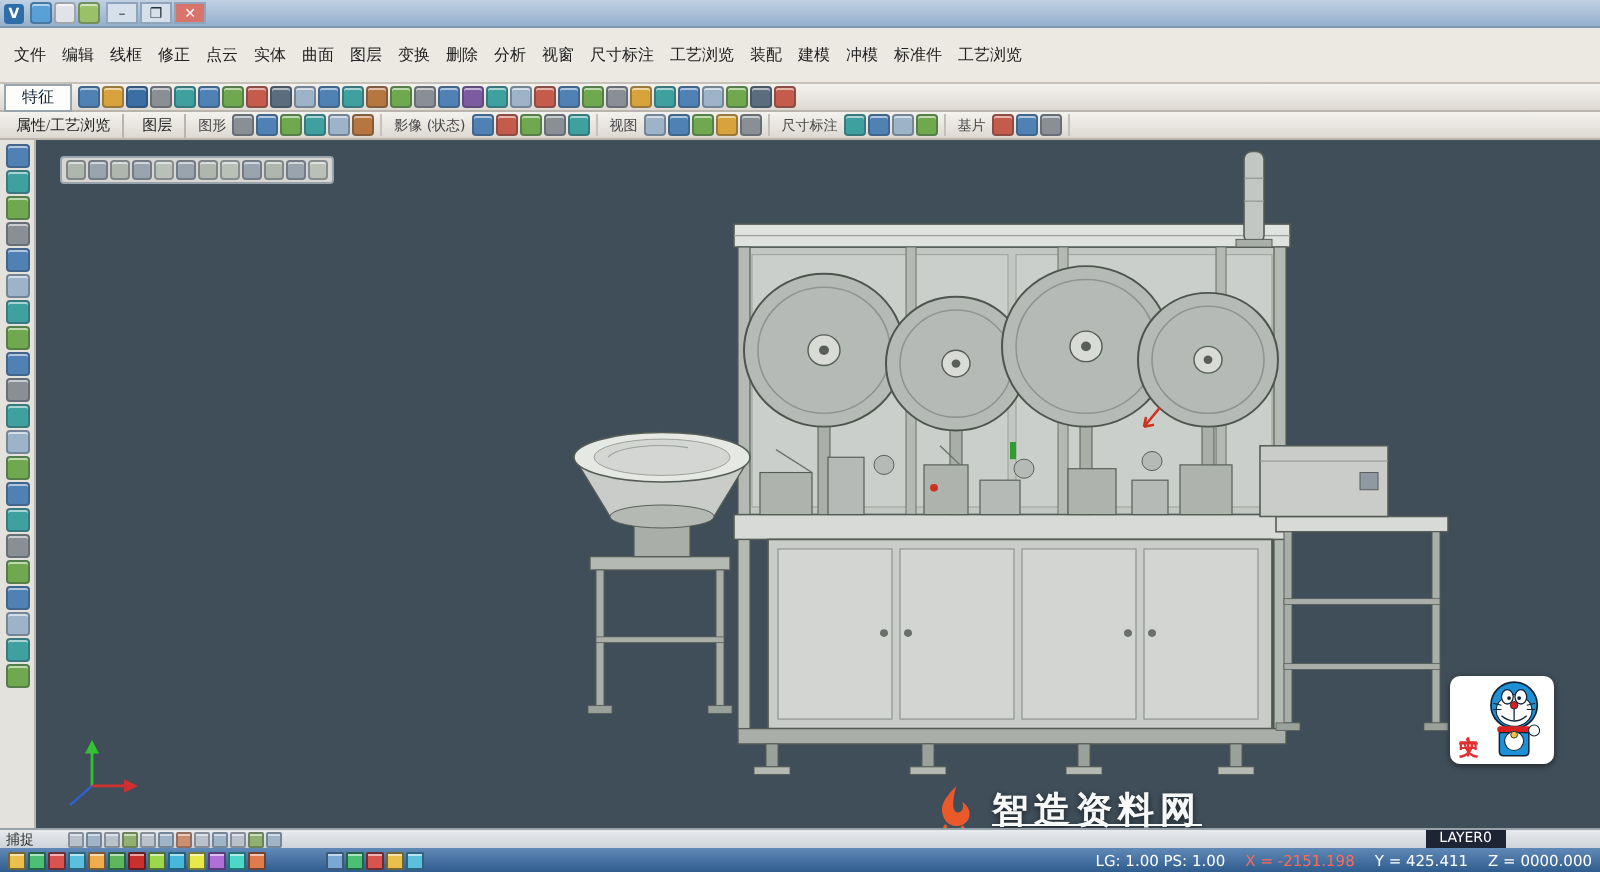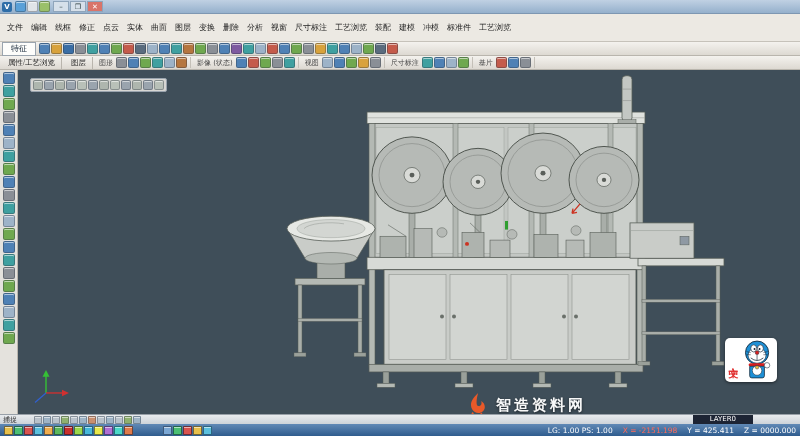--- a/index.html
+++ b/index.html
@@ -30,27 +30,27 @@
 .lbar .ticon{width:12px;height:12px;}
 .viewport{flex:1;position:relative;background:var(--viewport-bg,#3f4e59);overflow:hidden;}
 .machine{position:absolute;inset:0;width:100%;height:100%;}
 .fbar{position:absolute;top:8px;left:12px;display:flex;gap:1px;background:rgba(228,226,221,.92);padding:1px 2px;border:1px solid #9aa4ae;border-radius:2px;}
 .fbar .ticon{width:10px;height:10px;}
 
 .sticker{position:absolute;left:707px;top:268px;width:52px;height:44px;background:#fff;border-radius:5px;box-shadow:0 1px 3px rgba(0,0,0,.5);display:flex;align-items:center;padding:2px 3px;gap:2px;}
 .sticker-text{writing-mode:vertical-rl;font-size:10px;font-weight:bold;color:#e03030;line-height:1;}
 
 .watermark{position:absolute;left:446px;top:322px;display:flex;align-items:center;gap:6px;opacity:.96;}
-.watermark-text{font-size:15px;font-weight:bold;color:#fff;letter-spacing:3px;text-shadow:0 1px 3px rgba(0,0,0,.6);white-space:nowrap;}
+.watermark-text{font-size:18px;font-weight:bold;color:#fff;letter-spacing:3px;text-shadow:0 1px 3px rgba(0,0,0,.6);white-space:nowrap;text-decoration:underline;}
 
 .statusA{height:10px;background:linear-gradient(#e8ebee,#cdd3d9);border-top:1px solid #98a0a8;display:flex;align-items:center;padding:0 3px;gap:15px;}
 .statusA .ticon{width:8px;height:8px;border-radius:1px;}
 .snap{font-size:7px;color:#333;white-space:nowrap;margin-right:2px;}
 .spacer{flex:1;}
-.layerbox{background:#1d2434;color:#fff;font-size:7px;line-height:9px;padding:0 17px;margin-right:44px;white-space:nowrap;}
+.layerbox{background:#1d2434;color:#fff;font-size:7px;line-height:9px;padding:0 7px;margin-right:44px;white-space:nowrap;}
 .statusB{height:12px;background:linear-gradient(#6089b6,#2f5c8e);display:flex;align-items:center;padding:0 4px;gap:2px;}
 .statusB .ticon{width:9px;height:9px;border-radius:1px;border-color:rgba(0,10,30,.5);}
 .midgap{width:26px;}
 .sb-text{font-size:7.5px;color:#fff;white-space:nowrap;margin-left:8px;}
 .sb-text.cx{color:#ff6a5a;}
 </style>
 </head>
 <body>
 
 <div class="win">

